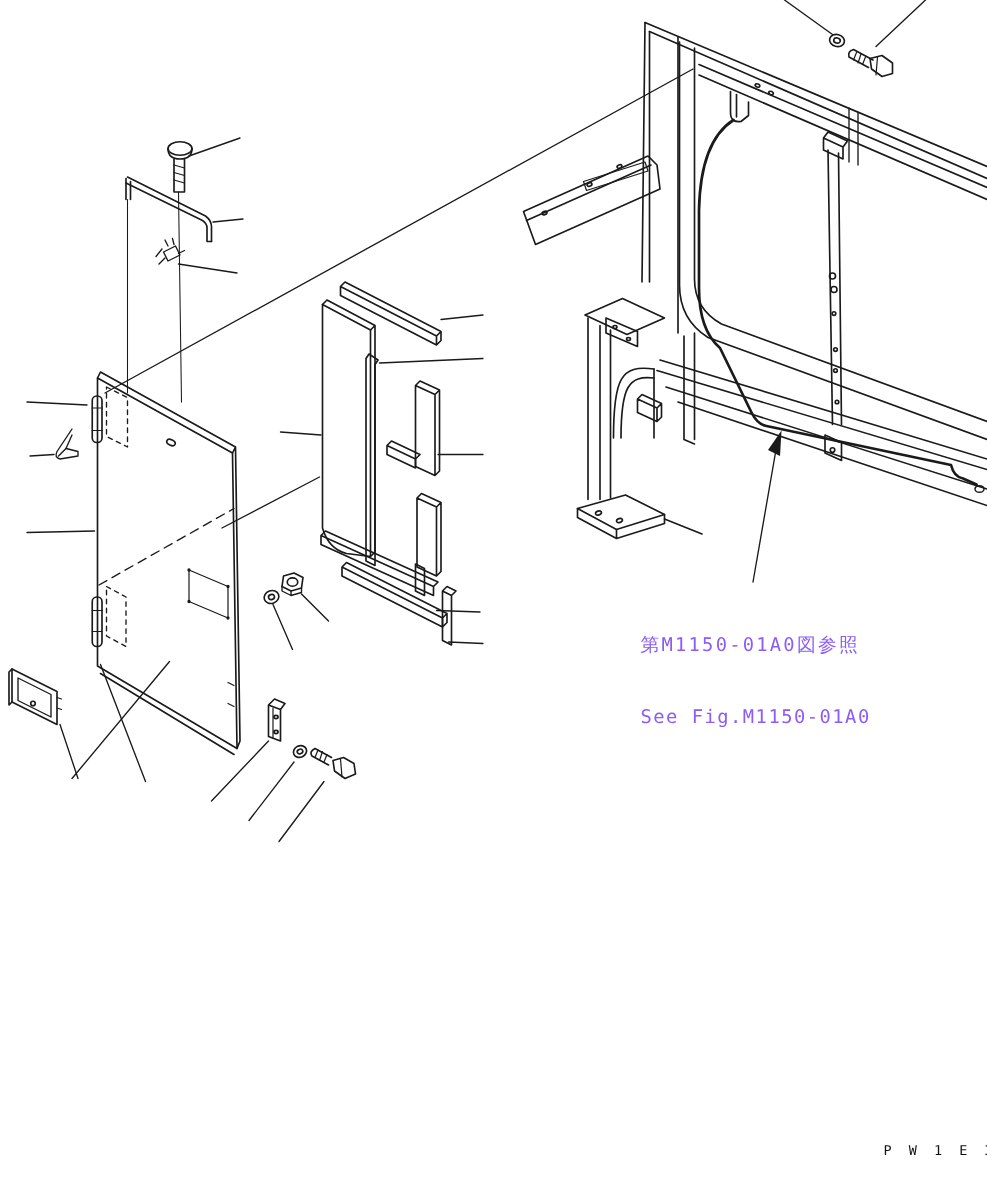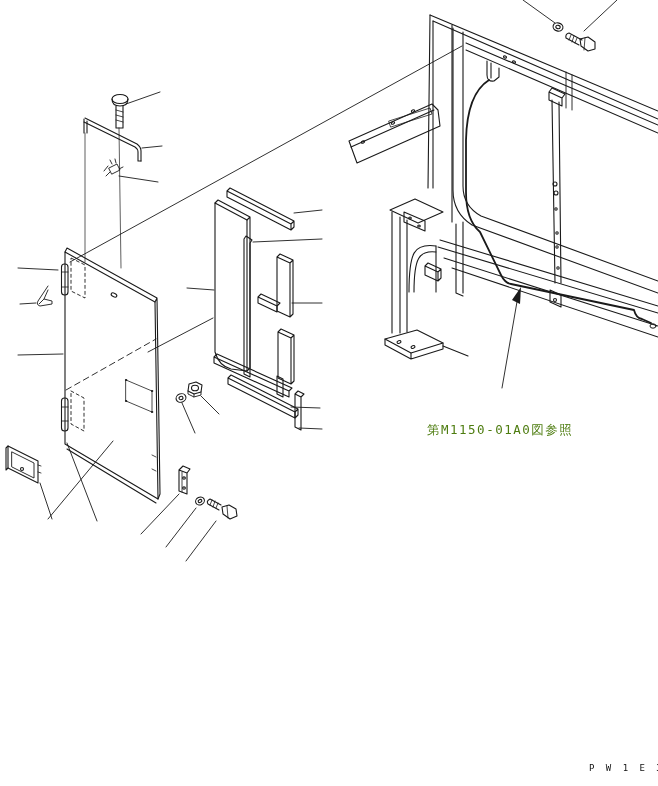--- a/index.html
+++ b/index.html
@@ -1,20 +1,20 @@
 <!DOCTYPE html>
 <html><head>
 <meta charset="utf-8">
 <style>
   html,body{margin:0;padding:0;background:#ffffff;}
   body{width:658px;height:786px;position:relative;overflow:hidden;
        font-family:"DejaVu Sans Mono","Liberation Mono",monospace;}
   .stage{position:absolute;left:0;top:0;width:658px;height:786px;}
   svg{position:absolute;left:0;top:0;display:block;}
-  .note{position:absolute;left:427px;top:390px;color:#4d7c0f;
+  .note{position:absolute;left:427px;top:390px;color:#8b5cf6;
         font-size:12.5px;line-height:16px;letter-spacing:1px;white-space:pre;}
   .note .jp{letter-spacing:1.5px;}
   .code{position:absolute;left:589px;top:763px;color:#111;
         font-size:9px;letter-spacing:3px;white-space:pre;}
 </style>
 </head>
 <body>
 
 <div class="stage">
 <svg width="658" height="786" viewBox="0 0 658 786" fill="none" stroke="#1a1a1a" stroke-width="1.1" stroke-linecap="round" stroke-linejoin="round">
@@ -238,16 +238,17 @@
   </g>
 
   <g>
     <path d="M502,388 L518,296" stroke-width="0.9"></path>
     <path d="M521,287 L512,300 L520,304 Z" fill="#1a1a1a" stroke="none"></path>
   </g>
 </svg>
 
 <div class="note">
   <div class="jp">第M1150-01A0図参照</div>
+  <div>See Fig.M1150-01A0</div>
 </div>
 
 <div class="code">P W 1 E 3 4 9</div>
 </div>
 
 </body></html>

